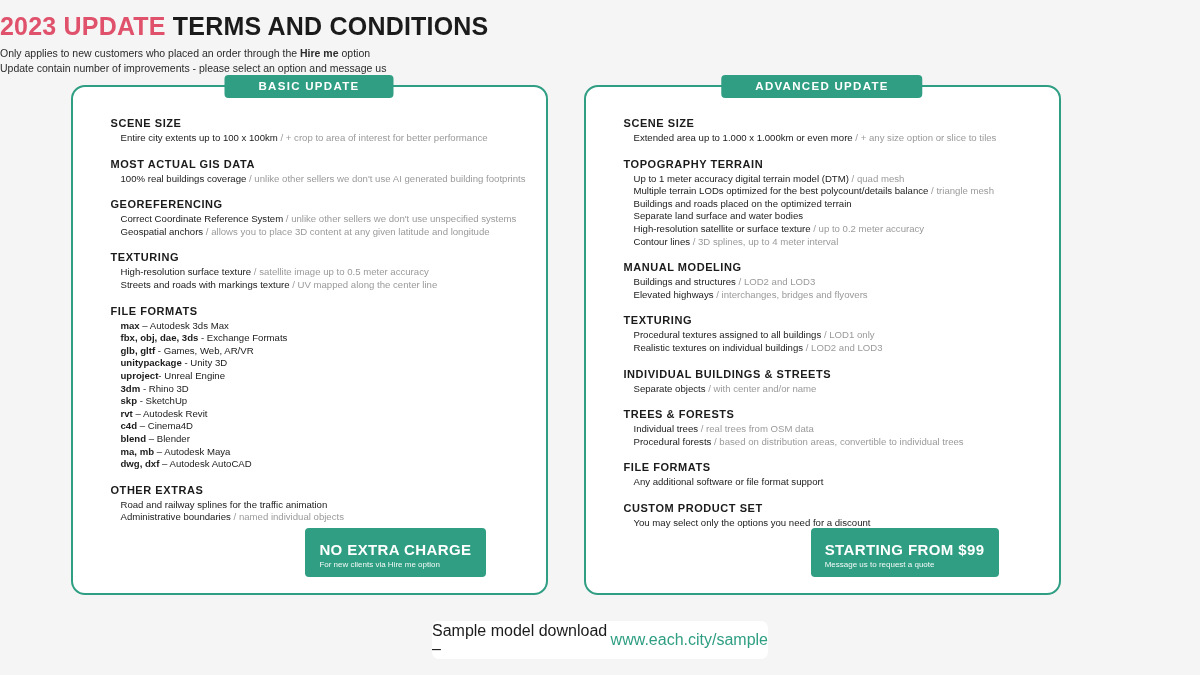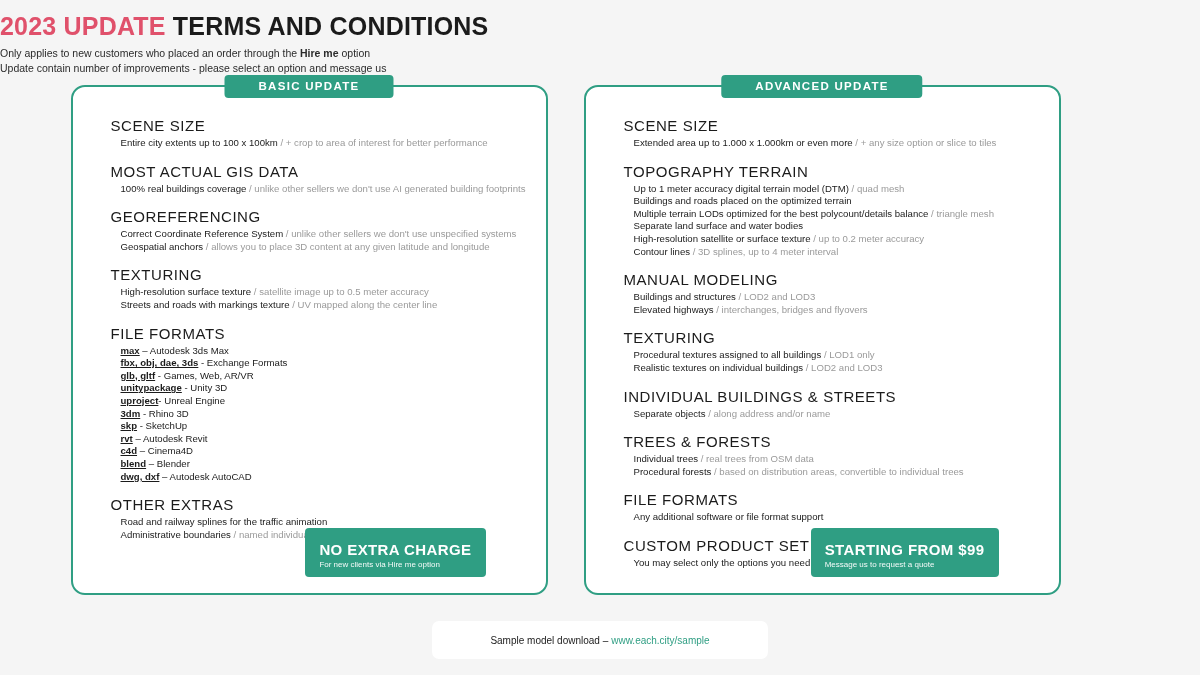--- a/index.html
+++ b/index.html
@@ -77,40 +77,39 @@
     white-space: nowrap;
   }
   .card-body {
     padding: 30px 24px 0 38px;
   }
 
   .section {
     margin-bottom: 13px;
   }
   .section-head {
-    font-size: 15px;
-    font-weight: normal;
+    font-size: 11px;
+    font-weight: bold;
     letter-spacing: 0.55px;
     color: #1b1b1b;
     margin-bottom: 3px;
     text-transform: uppercase;
   }
   .line {
     font-size: 9.6px;
     line-height: 12.6px;
     color: #1b1b1b;
     padding-left: 10px;
     white-space: nowrap;
   }
   .line .muted {
     color: #9a9a9a;
   }
   .line .b {
     font-weight: bold;
-    text-decoration: underline;
   }
 
   
   .badge {
     position: absolute;
     right: 60px;
     bottom: 16px;
     background: #2f9e83;
     color: #ffffff;
     border-radius: 4px;
@@ -139,21 +138,21 @@
     left: 50%;
     transform: translateX(-50%);
     bottom: 16px;
     width: 336px;
     height: 38px;
     background: #ffffff;
     border-radius: 7px;
     display: flex;
     align-items: center;
     justify-content: center;
-    font-size: 10px;
+    font-size: 16px;
     color: #1b1b1b;
   }
   .bottom a {
     color: #2f9e83;
     text-decoration: none;
     margin-left: 3px;
   }
 </style>
 </head>
 <body>
@@ -199,20 +198,21 @@
           <div class="line"><span class="b">max</span><span> – Autodesk 3ds Max</span></div>
           <div class="line"><span class="b">fbx, obj, dae, 3ds</span><span> - Exchange Formats</span></div>
           <div class="line"><span class="b">glb, gltf</span><span> - Games, Web, AR/VR</span></div>
           <div class="line"><span class="b">unitypackage</span><span> - Unity 3D</span></div>
           <div class="line"><span class="b">uproject</span><span>- Unreal Engine</span></div>
           <div class="line"><span class="b">3dm</span><span> - Rhino 3D</span></div>
           <div class="line"><span class="b">skp</span><span> - SketchUp</span></div>
           <div class="line"><span class="b">rvt</span><span> – Autodesk Revit</span></div>
           <div class="line"><span class="b">c4d</span><span> – Cinema4D</span></div>
           <div class="line"><span class="b">blend</span><span> – Blender</span></div>
+          <div class="line"><span class="b">ma, mb</span><span> – Autodesk Maya</span></div>
           <div class="line"><span class="b">dwg, dxf</span><span> – Autodesk AutoCAD</span></div>
         </div>
         <div class="section">
           <div class="section-head">OTHER EXTRAS</div>
           <div class="line"><span>Road and railway splines for the traffic animation</span></div>
           <div class="line"><span>Administrative boundaries</span><span class="muted"> / named individual objects</span></div>
         </div>
       </div>
     <div class="badge">
       <div class="big">NO EXTRA CHARGE</div>
@@ -223,39 +223,39 @@
   <div class="card">
     <div class="card-title">ADVANCED UPDATE</div>
     <div class="card-body" id="advanced-body">
         <div class="section">
           <div class="section-head">SCENE SIZE</div>
           <div class="line"><span>Extended area up to 1.000 x 1.000km or even more</span><span class="muted"> / + any size option or slice to tiles</span></div>
         </div>
         <div class="section">
           <div class="section-head">TOPOGRAPHY TERRAIN</div>
           <div class="line"><span>Up to 1 meter accuracy digital terrain model (DTM)</span><span class="muted"> / quad mesh</span></div>
+          <div class="line"><span>Multiple terrain LODs optimized for the best polycount/details balance</span><span class="muted"> / triangle mesh</span></div>
           <div class="line"><span>Buildings and roads placed on the optimized terrain</span></div>
-          <div class="line"><span>Multiple terrain LODs optimized for the best polycount/details balance</span><span class="muted"> / triangle mesh</span></div>
           <div class="line"><span>Separate land surface and water bodies</span></div>
           <div class="line"><span>High-resolution satellite or surface texture</span><span class="muted"> / up to 0.2 meter accuracy</span></div>
           <div class="line"><span>Contour lines</span><span class="muted"> / 3D splines, up to 4 meter interval</span></div>
         </div>
         <div class="section">
           <div class="section-head">MANUAL MODELING</div>
           <div class="line"><span>Buildings and structures</span><span class="muted"> / LOD2 and LOD3</span></div>
           <div class="line"><span>Elevated highways</span><span class="muted"> / interchanges, bridges and flyovers</span></div>
         </div>
         <div class="section">
           <div class="section-head">TEXTURING</div>
           <div class="line"><span>Procedural textures assigned to all buildings</span><span class="muted"> / LOD1 only</span></div>
           <div class="line"><span>Realistic textures on individual buildings</span><span class="muted"> / LOD2 and LOD3</span></div>
         </div>
         <div class="section">
           <div class="section-head">INDIVIDUAL BUILDINGS &amp; STREETS</div>
-          <div class="line"><span>Separate objects</span><span class="muted"> / along address and/or name</span></div>
+          <div class="line"><span>Separate objects</span><span class="muted"> / with center and/or name</span></div>
         </div>
         <div class="section">
           <div class="section-head">TREES &amp; FORESTS</div>
           <div class="line"><span>Individual trees</span><span class="muted"> / real trees from OSM data</span></div>
           <div class="line"><span>Procedural forests</span><span class="muted"> / based on distribution areas, convertible to individual trees</span></div>
         </div>
         <div class="section">
           <div class="section-head">FILE FORMATS</div>
           <div class="line"><span>Any additional software or file format support</span></div>
         </div>

